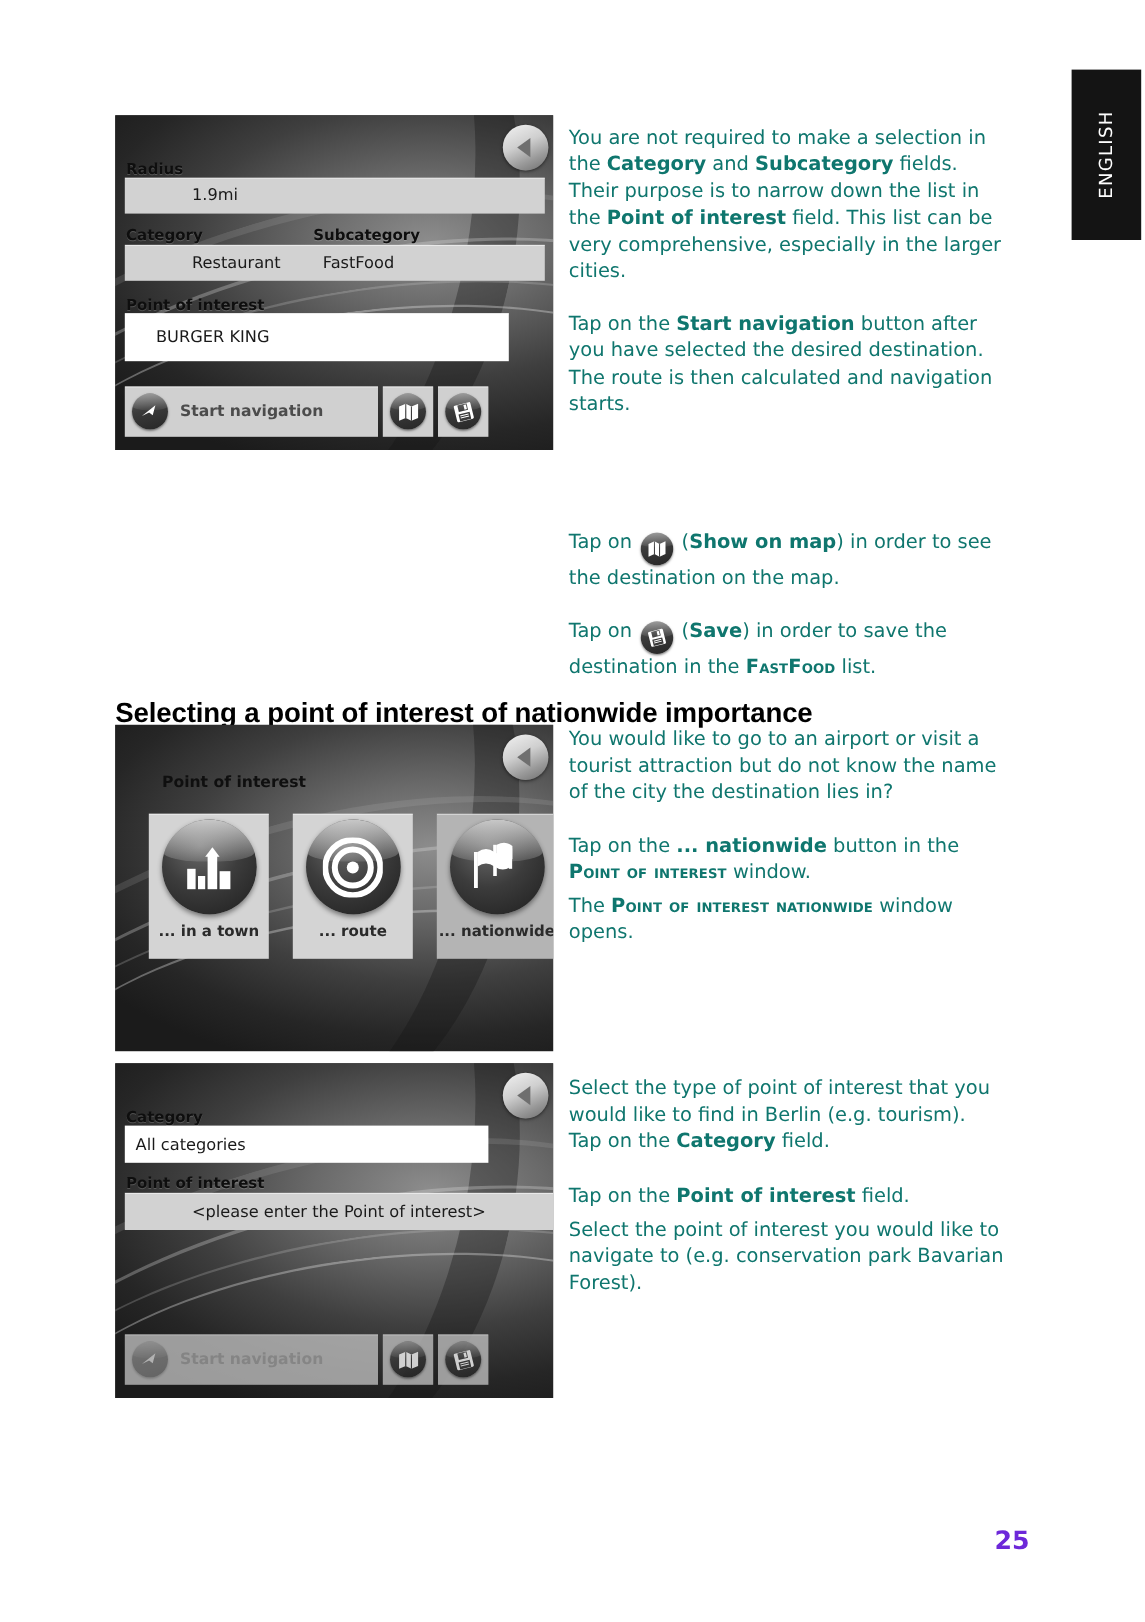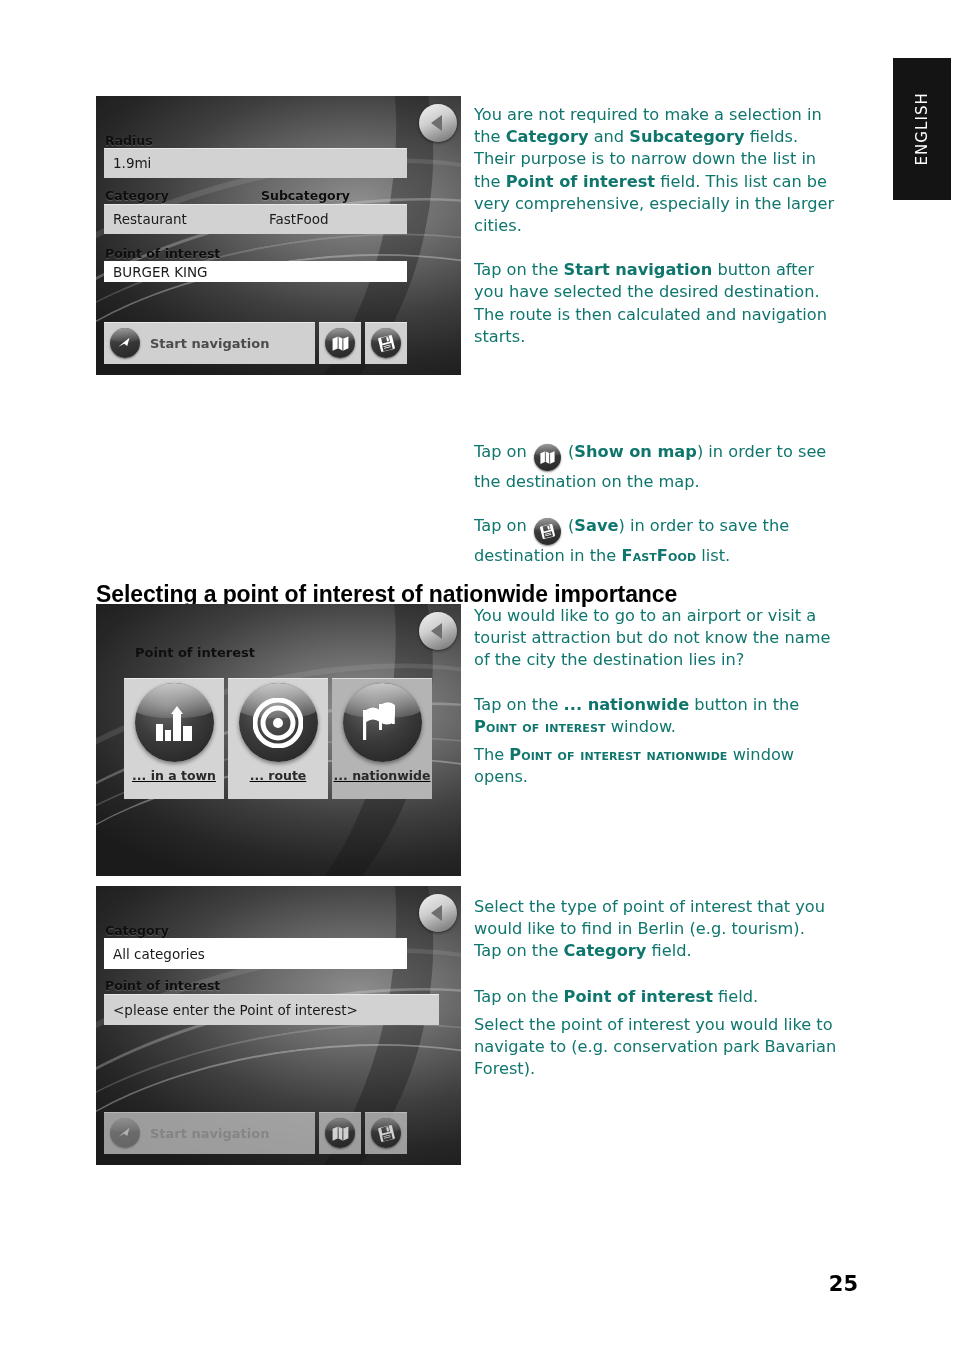--- a/index.html
+++ b/index.html
@@ -74,21 +74,21 @@
   
   .page-number {
     position: absolute;
     left: 0;
     top: 1272px;
     width: 858px;
     text-align: right;
     font-family: "DejaVu Sans", sans-serif;
     font-weight: bold;
     font-size: 21px;
-    color: #000000;
+    color: #6d28d9;
   }
 
   
   .device {
     position: absolute;
     overflow: hidden;
     background: #2b2b2b;
   }
   .device-bg {
     position: absolute;
@@ -166,21 +166,21 @@
     color: #0e0e0e;
     text-shadow: 0 1px 0 rgba(255,255,255,0.18);
     white-space: nowrap;
   }
   .fld-box {
     position: absolute;
     display: flex;
     align-items: center;
     box-shadow: inset 0 1px 0 rgba(255,255,255,0.5);
   }
-  .fld-box.grey  { background: #d2d2d2; }
+  .fld-box.grey  { background: #d2d2d2; padding-left: 47px; }
   .fld-box.white { background: #ffffff; }
   .fld-val {
     font-family: "DejaVu Sans", sans-serif;
     font-size: 13.5px;
     color: #1a1a1a;
     padding-left: 9px;
     white-space: nowrap;
   }
   .fld-val.col2 {
     position: absolute;
@@ -242,21 +242,21 @@
   }
 
   
   .poi-title {
     position: absolute;
     font-family: "DejaVu Sans", sans-serif;
     font-weight: bold;
     font-size: 13px;
     color: #0f0f0f;
   }
-  .tile-row { position: absolute; display: flex; gap: 4px; text-decoration: underline; }
+  .tile-row { position: absolute; display: flex; gap: 20px; }
   .tile {
     width: 100px;
     height: 121px;
     background: #d4d4d4;
     display: flex;
     flex-direction: column;
     align-items: center;
     justify-content: flex-start;
     box-shadow: inset 0 1px 0 rgba(255,255,255,0.55);
     padding-top: 5px;
@@ -314,21 +314,21 @@
   </div>
 
   <div class="fld-label" style="left:9px; top:92px;">Category</div>
   <div class="fld-label" style="left:165px; top:92px;">Subcategory</div>
   <div class="fld-box grey" style="left:8px; top:108px; width:303px; height:30px; position:absolute;">
     <span class="fld-val">Restaurant</span>
     <span class="fld-val col2">FastFood</span>
   </div>
 
   <div class="fld-label" style="left:9px; top:150px;">Point of interest</div>
-  <div class="fld-box white" style="left:8px; top:165px; width:303px; height:21px;">
+  <div class="fld-box white" style="left:8px; top:165px; width:303px; height:40px;padding-left:17px;">
     <span class="fld-val">BURGER KING</span>
   </div>
 
   <div class="actionbar" style="left:8px; top:226px; width:303px; height:42px;">
     <div class="act-main">
       <span class="circ-icon">
         <span class="gloss"></span>
         <svg width="18" height="18" viewBox="0 0 24 24">
           <path d="M3 17 L18 5 L15 16 L11 13 Z" fill="#ffffff"></path>
         </svg>

